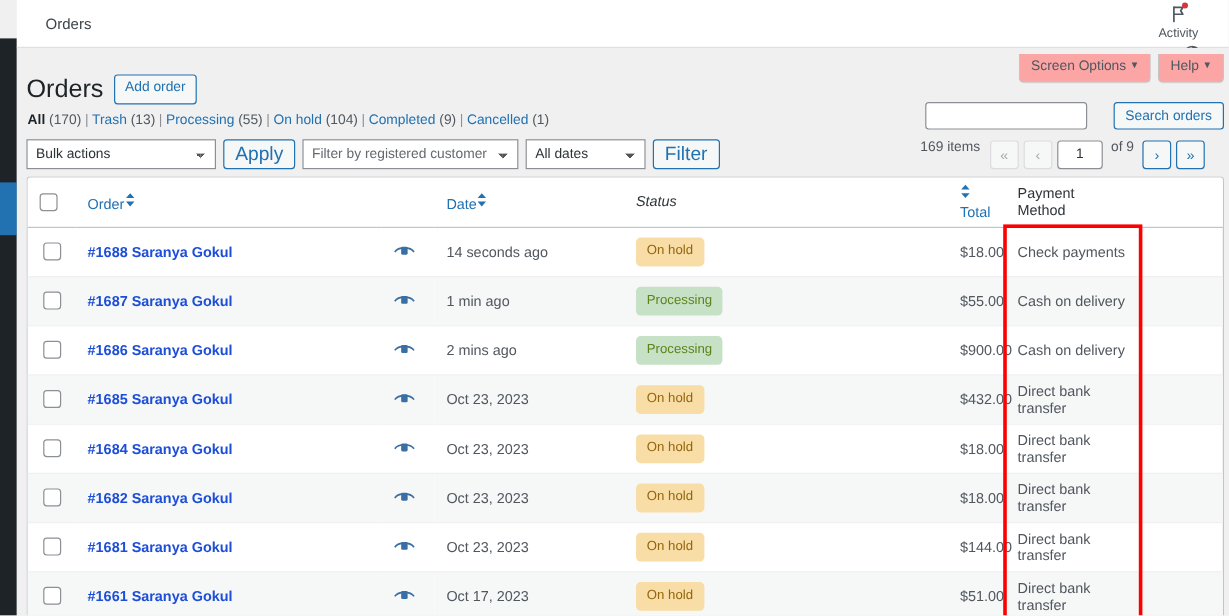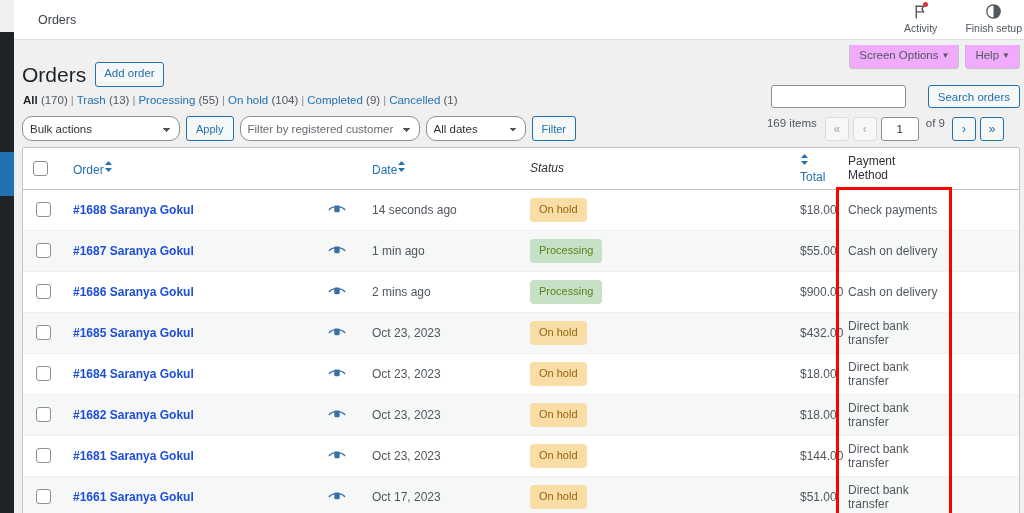--- a/index.html
+++ b/index.html
@@ -45,20 +45,21 @@
     background: #ffffff;
     border-bottom: 1px solid #e0e0e0;
     display: flex; align-items: center;
   }
   .woo-breadcrumb {
     margin-left: 24px; font-size: 12.5px; color: #3c434a; font-weight: 400;
   }
   .woo-bar-right {
     margin-left: auto; display: flex; align-items: flex-start; height: 40px;
     padding-right: 0px;
+    flex-direction: column;
   }
   .woo-activity, .woo-setup {
     display: flex; flex-direction: column; align-items: center;
     justify-content: flex-start; padding: 2px 14px 0 14px;
     cursor: pointer; min-width: 58px;
   }
   .woo-setup { padding-right: 2px; }
   .woo-ic { position: relative; height: 19px; display:flex; align-items:center; }
   .woo-ic svg { display: block; }
   .woo-dot {
@@ -72,21 +73,21 @@
     position: absolute; left: 14px; top: 40px; right: 0; bottom: 0;
     background: #f0f0f1;
     overflow: hidden;
   }
 
   
   .so-row {
     position: absolute; right: 4px; top: 5px; display: flex; gap: 6px;
   }
   .so-btn {
-    background: #f0abfc; border: 1px solid #c3c4c7; border-top: none;
+    background: #fca5a5; border: 1px solid #c3c4c7; border-top: none;
     border-radius: 0 0 4px 4px;
     font-size: 11.5px; color: #50575e;
     padding: 4px 9px 5px 9px; cursor: pointer; line-height: 1.2;
     box-shadow: 0 1px 0 rgba(0,0,0,.02);
   }
   .so-btn .caret { font-size: 8px; margin-left: 3px; vertical-align: 1px; }
 
   
   .heading-row {
     position: absolute; left: 8px; top: 22px;
@@ -128,36 +129,36 @@
   }
 
   
   .tablenav {
     position: absolute; left: 8px; right: 4px; top: 76px; height: 28px;
   }
   .actions-left {
     display: flex; align-items: center; gap: 6px;
   }
   .sel {
-    height: 25px; border: 1px solid #8c8f94; border-radius: 10px;
+    height: 25px; border: 1px solid #8c8f94; border-radius: 0;
     background: #fff; font-size: 11.5px; color: #2c3338;
     padding: 0 22px 0 7px; cursor: pointer;
     appearance: none; -webkit-appearance: none;
     background-image: linear-gradient(45deg, transparent 50%, #555 50%), linear-gradient(135deg, #555 50%, transparent 50%);
     background-position: calc(100% - 12px) 11px, calc(100% - 8px) 11px;
     background-size: 4px 4px, 4px 4px;
     background-repeat: no-repeat;
     outline: none;
   }
   .sel-bulk { width: 158px; }
   .sel-dates { width: 100px; }
   .sel-customer { width: 180px; color: #646970; }
   .btn-sec {
     border: 1px solid #2271b1; color: #2271b1; background: #f6f7f7;
-    font-size: 11px; border-radius: 3px; height: 25px; padding: 0 9px;
+    font-size: 16px; border-radius: 3px; height: 25px; padding: 0 9px;
     cursor: pointer;
   }
 
   .pagination {
     position: absolute; right: 16px; top: 1px;
     display: flex; align-items: flex-start; gap: 4px;
     font-size: 11.5px; color: #50575e; margin-left: 24px;
   }
   .displaying-num { margin-right: 4px; color: #50575e; }
   .pg-btn {

